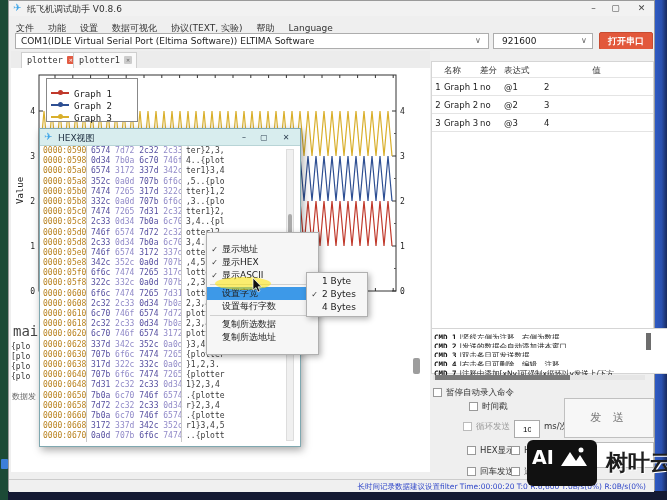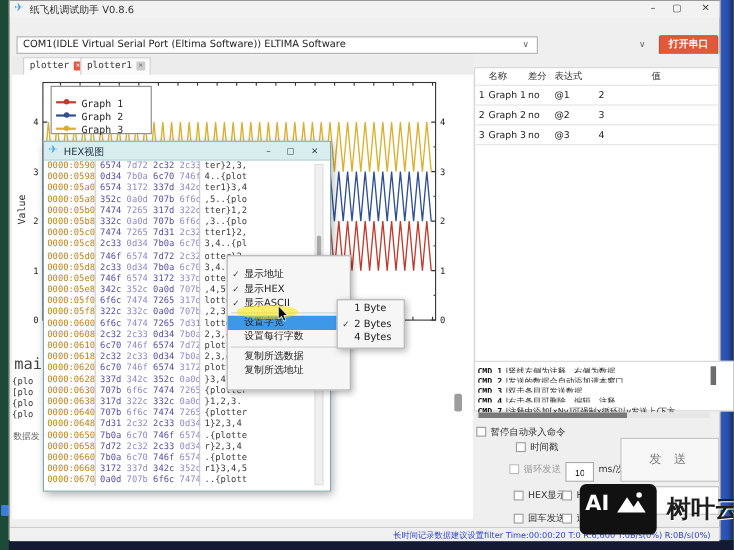--- a/index.html
+++ b/index.html
@@ -138,24 +138,26 @@
 <div class="abs" id="app">
 
   <div class="abs" id="titlebar">
     <span class="abs" id="title-icon">✈</span>
     <span class="abs" id="title-text">纸飞机调试助手 V0.8.6</span>
     <span class="abs winbtn" id="btn-min">–</span>
     <span class="abs winbtn" id="btn-max">▢</span>
     <span class="abs winbtn" id="btn-close">✕</span>
   </div>
 
+  <div class="abs" id="menubar"><div class="menu-item">文件</div><div class="menu-item">功能</div><div class="menu-item">设置</div><div class="menu-item">数据可视化</div><div class="menu-item">协议(TEXT, 实验)</div><div class="menu-item">帮助</div><div class="menu-item">Language</div></div>
 
   <div class="abs" id="comrow">
     <div class="abs" id="com-combo">COM1(IDLE  Virtual Serial Port (Eltima Software)) ELTIMA Software</div>
     <span class="abs" id="com-chevron">∨</span>
+    <div class="abs" id="baud-combo">921600</div>
     <span class="abs" id="baud-chevron">∨</span>
     <div class="abs" id="open-btn">打开串口</div>
   </div>
 
   <div class="abs" id="tabbar">
       <div class="tab active" style="left: 10px;"><span>plotter</span><span class="close-box close-red">✕</span></div>
       <div class="tab" style="left: 62px;"><span>plotter1</span><span class="close-box close-gray">✕</span></div>
     </div>
   <div class="abs" id="left-content"></div>
 

